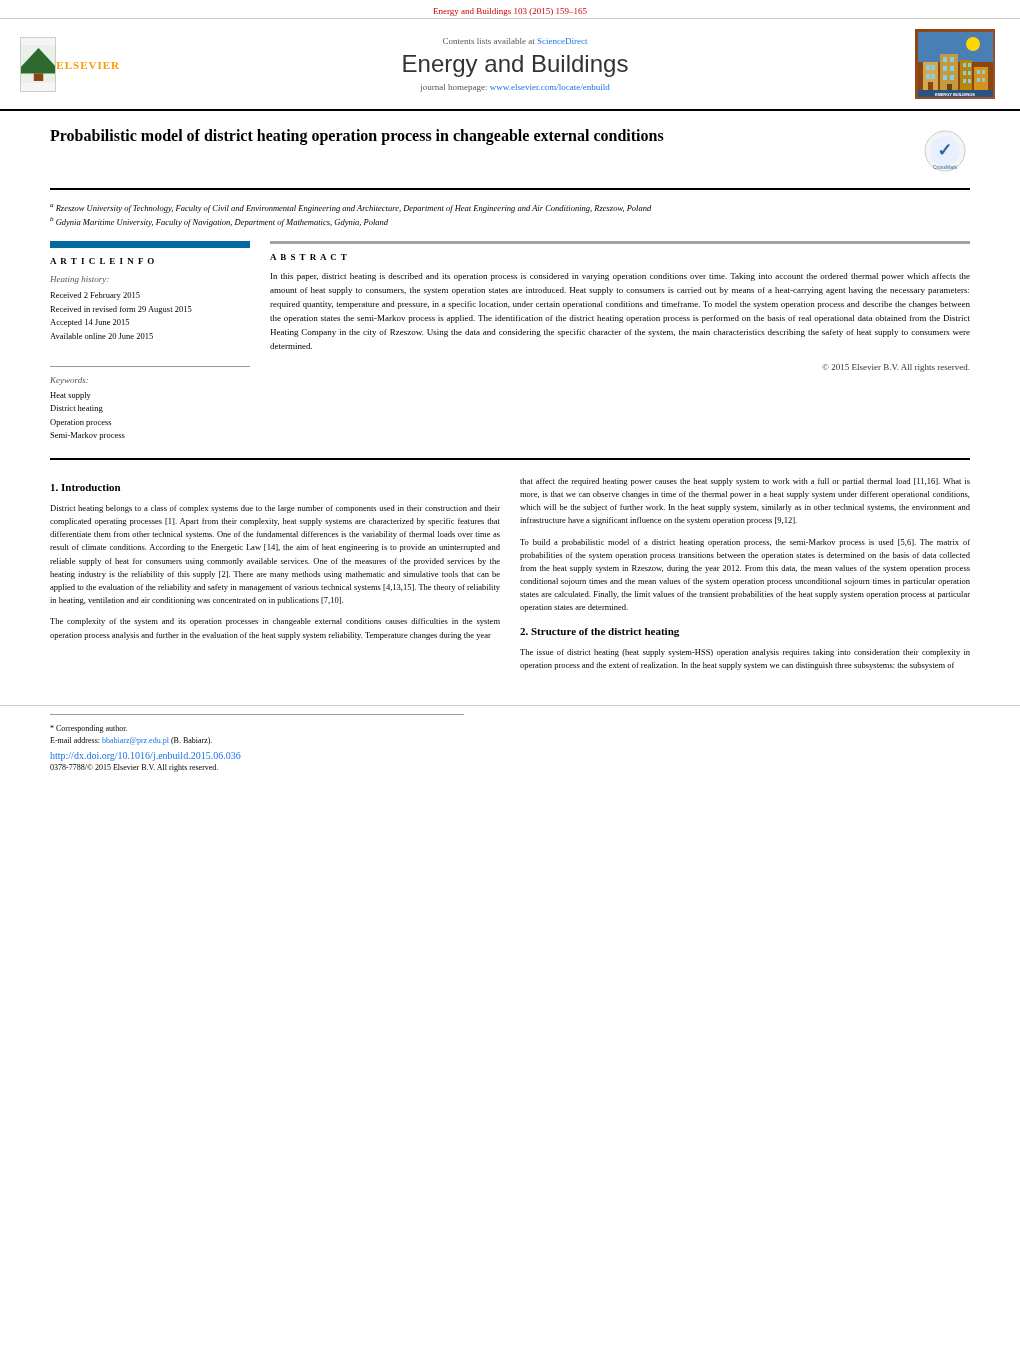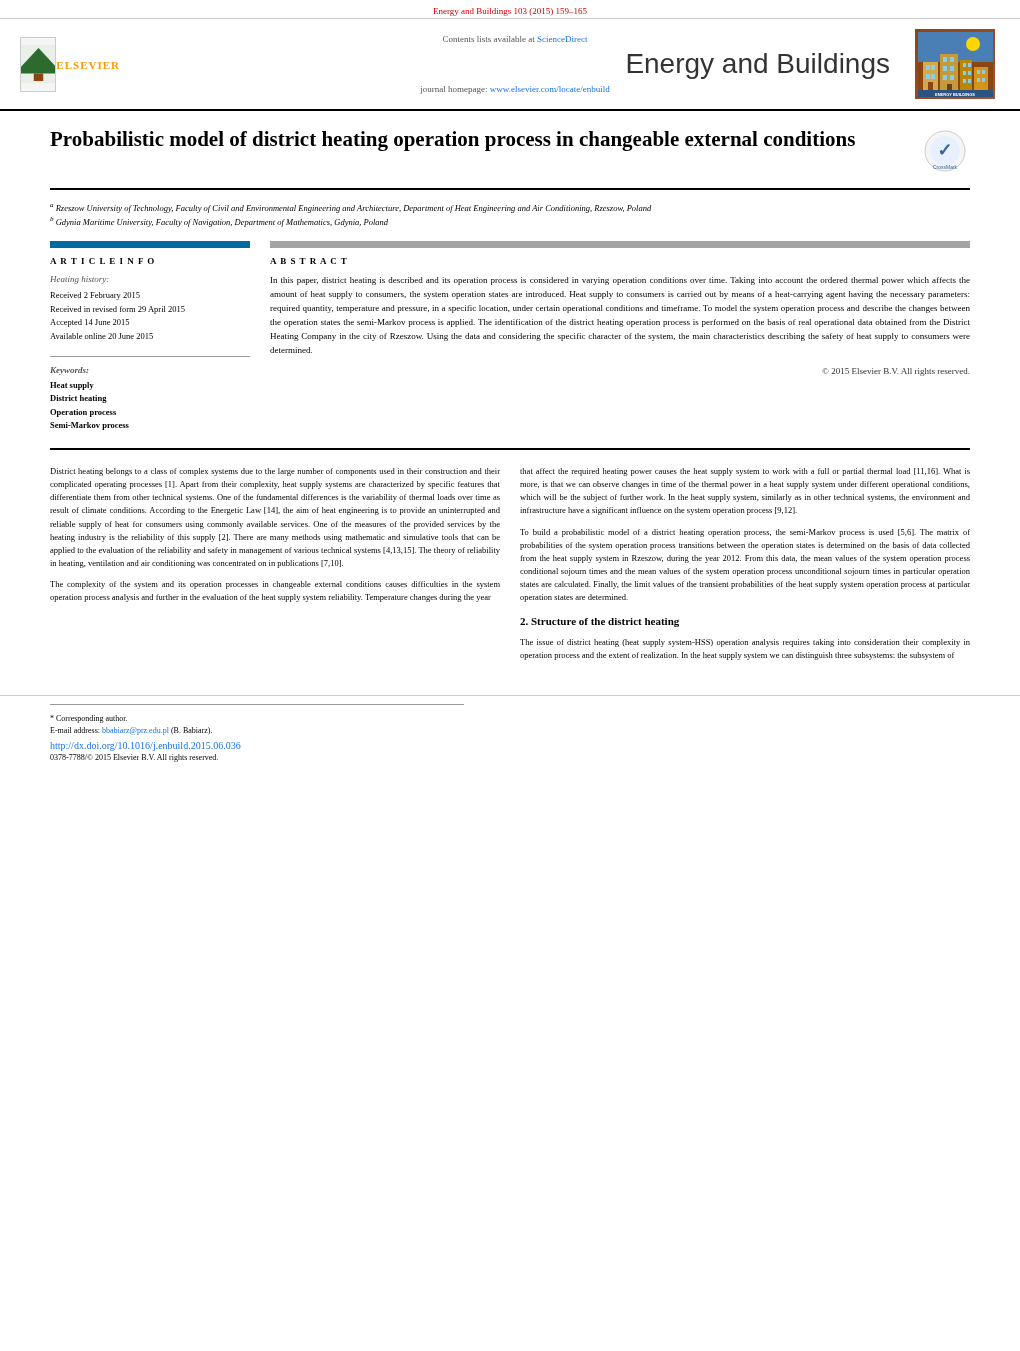--- a/index.html
+++ b/index.html
@@ -71,26 +71,25 @@
       color: #555;
       margin-bottom: 4px;
     }
 
     .journal-center .sciencedirect {
       color: #1a73e8;
       text-decoration: none;
     }
 
     .journal-center .journal-name {
-      font-size: 28px;
+      font-size: 24px;
       font-weight: normal;
       color: #333;
       font-family: Arial, sans-serif;
       margin-bottom: 4px;
-      text-align: right;
     }
 
     .journal-center .homepage-line {
       font-size: 9px;
       color: #555;
     }
 
     .journal-center .homepage-link {
       color: #1a73e8;
       text-decoration: none;
@@ -128,21 +127,21 @@
     .title-section {
       display: flex;
       align-items: flex-start;
       justify-content: space-between;
       border-bottom: 2px solid #000;
       padding-bottom: 12px;
       margin-bottom: 10px;
     }
 
     .article-title {
-      font-size: 21px;
+      font-size: 16px;
       font-weight: bold;
       color: #000;
       line-height: 1.3;
       flex: 1;
       padding-right: 20px;
     }
 
     .crossmark-logo {
       width: 50px;
       height: 50px;
@@ -212,41 +211,40 @@
 
     .history-item {
       font-size: 8.5px;
       line-height: 1.6;
       display: block;
     }
 
     .keywords-section {
       border-top: 1px solid #999;
       padding-top: 8px;
-      margin-top: 12px;
-      font-weight: bold;
+      margin-top: 22px;
     }
 
     .keywords-label {
       font-size: 9px;
       font-style: italic;
       color: #555;
       margin-bottom: 4px;
       display: block;
     }
 
     .keyword-item {
       font-size: 8.5px;
       display: block;
       line-height: 1.6;
     }
 
     .abstract-section {
       flex: 1;
-      border-top: 7px solid #a3a3a3;
+      border-top: 3px solid #a3a3a3;
       padding-top: 8px;
     }
 
     .abstract-title {
       font-size: 9px;
       font-weight: bold;
       letter-spacing: 1px;
       text-transform: uppercase;
       margin-bottom: 8px;
     }
@@ -435,21 +433,21 @@
   </div>
 
   <div class="info-abstract-row">
 
     <div class="article-info">
       <div class="info-section-title">A R T I C L E   I N F O</div>
 
       <div class="article-history">
         <span class="history-label">Heating history:</span>
         <span class="history-item">Received 2 February 2015</span>
-        <span class="history-item">Received in revised form 29 April 2015</span>
+        <span class="history-item">Received in revised form 29 August 2015</span>
         <span class="history-item">Accepted 14 June 2015</span>
         <span class="history-item">Available online 20 June 2015</span>
       </div>
 
       <div class="keywords-section">
         <span class="keywords-label">Keywords:</span>
         <span class="keyword-item">Heat supply</span>
         <span class="keyword-item">District heating</span>
         <span class="keyword-item">Operation process</span>
         <span class="keyword-item">Semi-Markov process</span>
@@ -460,20 +458,24 @@
       <div class="abstract-title">A B S T R A C T</div>
       <div class="abstract-text">In this paper, district heating is described and its operation process is considered in varying operation conditions over time. Taking into account the ordered thermal power which affects the amount of heat supply to consumers, the system operation states are introduced. Heat supply to consumers is carried out by means of a heat-carrying agent having the necessary parameters: required quantity, temperature and pressure, in a specific location, under certain operational conditions and timeframe. To model the system operation process and describe the changes between the operation states the semi-Markov process is applied. The identification of the district heating operation process is performed on the basis of real operational data obtained from the District Heating Company in the city of Rzeszow. Using the data and considering the specific character of the system, the main characteristics describing the safety of heat supply to consumers were determined.</div>
       <div class="copyright-line">© 2015 Elsevier B.V. All rights reserved.</div>
     </div>
 
   </div>
 
   <div class="body-columns">
 
     <div class="body-col">
+      <div class="section-heading">
+        <span>1.</span>
+        <span>Introduction</span>
+      </div>
       <div class="body-para">
         <span>District heating belongs to a class of complex systems due to the large number of components used in their construction and their complicated operating processes [1]. Apart from their complexity, heat supply systems are characterized by specific features that differentiate them from other technical systems. One of the fundamental differences is the variability of thermal loads over time as result of climate conditions. According to the Energetic Law [14], the aim of heat engineering is to provide an uninterrupted and reliable supply of heat for consumers using commonly available services. One of the measures of the provided services by the heating industry is the reliability of this supply [2]. There are many methods using mathematic and simulative tools that can be applied to the evaluation of the reliability and safety in management of various technical systems [4,13,15]. The theory of reliability in heating, ventilation and air conditioning was concentrated on in publications [7,10].</span>
       </div>
       <div class="body-para">
         <span>The complexity of the system and its operation processes in changeable external conditions causes difficulties in the system operation process analysis and further in the evaluation of the heat supply system reliability. Temperature changes during the year</span>
       </div>
     </div>
 
     <div class="body-col">
       <div class="body-para">

